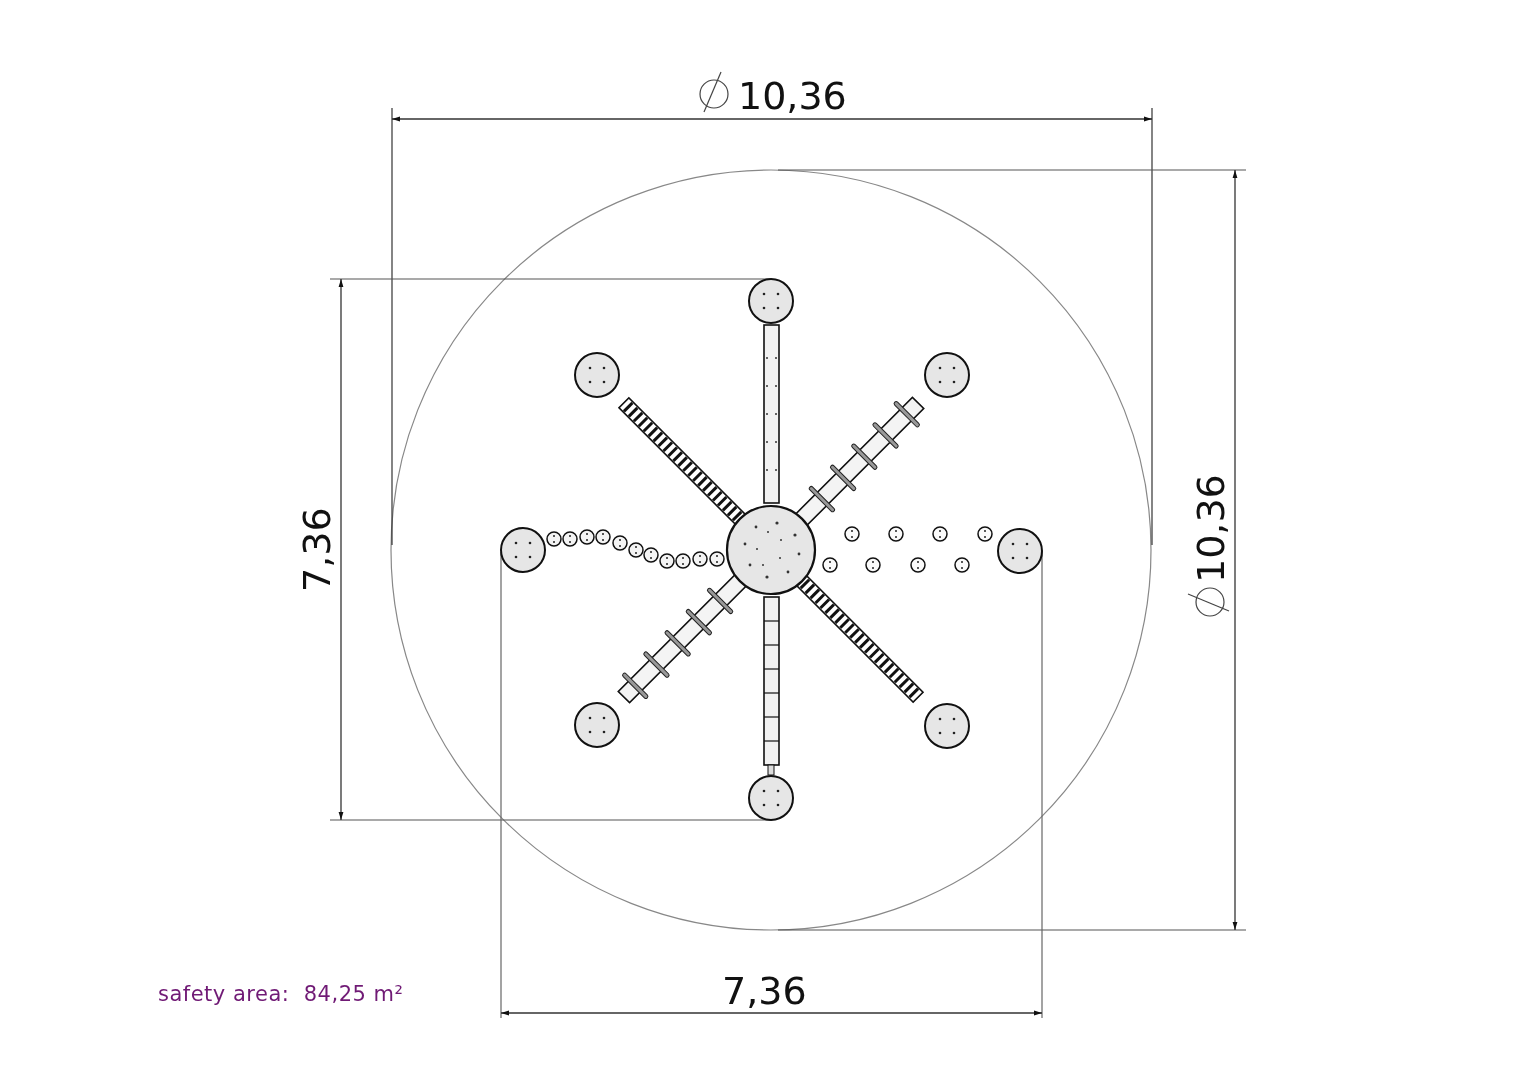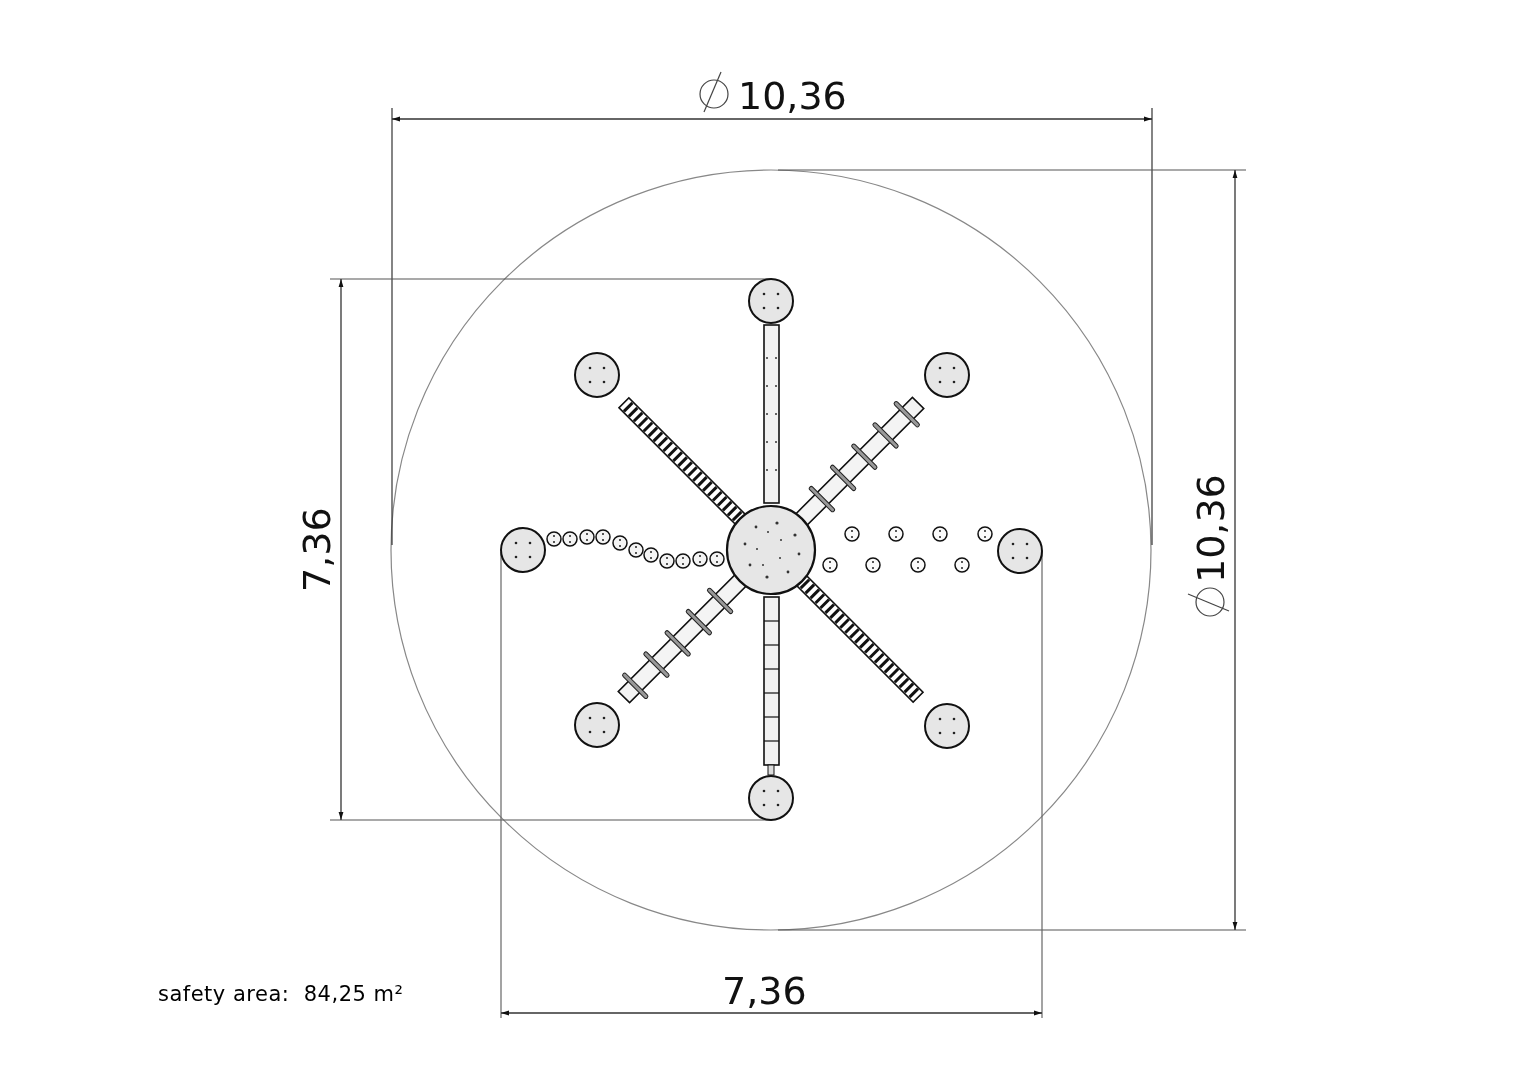--- a/index.html
+++ b/index.html
@@ -1,20 +1,20 @@
 <!DOCTYPE html>
 <html><head>
 <meta charset="utf-8">
 <style>
   html, body { margin: 0; padding: 0; background: #ffffff; }
   body { width: 1527px; height: 1080px; overflow: hidden; position: relative;
          font-family: "DejaVu Sans", "Liberation Sans", sans-serif; }
   #drawing { position: absolute; left: 0; top: 0; }
   .dim-text { font-family: "DejaVu Sans", sans-serif; fill: #111; }
-  .note { position: absolute; left: 158px; top: 982px; font-size: 21px; color: #000000;
+  .note { position: absolute; left: 158px; top: 982px; font-size: 21px; color: #701a75;
           font-family: "DejaVu Sans", sans-serif; letter-spacing: 0.5px; }
 </style>
 </head>
 <body>
 
 <svg id="drawing" width="1527" height="1080" viewBox="0 0 1527 1080" xmlns="http://www.w3.org/2000/svg">
   <defs>
     <marker id="arr" viewBox="0 0 10 10" refX="10" refY="5" markerWidth="12" markerHeight="8" orient="auto-start-reverse" markerUnits="userSpaceOnUse">
       <path d="M0,2 L10,5 L0,8 z" fill="#111"></path>
     </marker>

